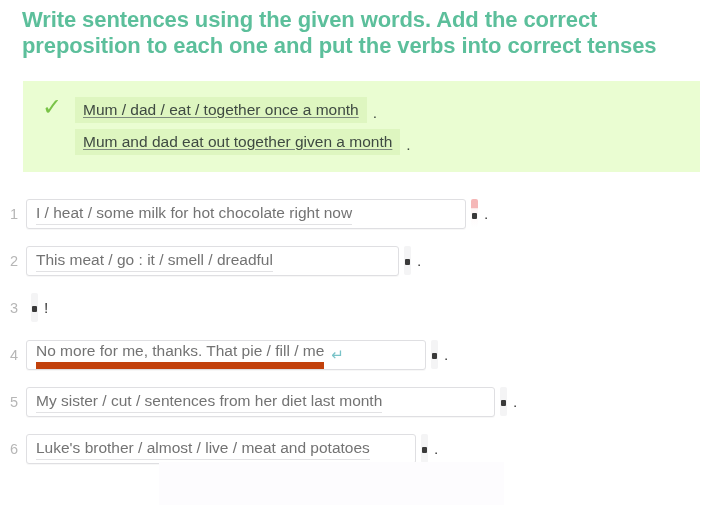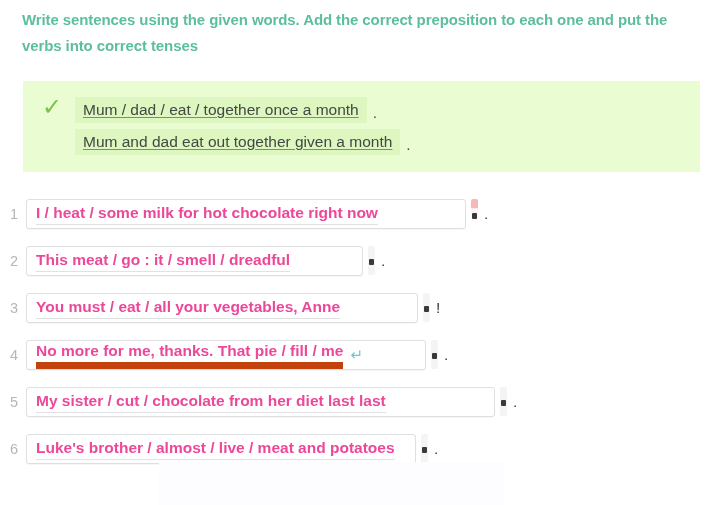--- a/index.html
+++ b/index.html
@@ -21,21 +21,21 @@
     height: 505px;
     box-sizing: border-box;
   }
 
   
   .prompt-title {
     position: absolute;
     left: 22px;
     top: 7px;
     width: 668px;
-    font-size: 15px;
+    font-size: 22px;
     font-weight: bold;
     line-height: 26px;
     color: #5cbf9b;
     letter-spacing: -0.1px;
   }
 
   
   .example-box {
     position: absolute;
     left: 23px;
@@ -114,25 +114,24 @@
     border: 1px solid #dfdfe2;
     border-radius: 3px;
     display: flex;
     align-items: center;
     padding: 0 10px 0 9px;
     box-shadow: 0 1px 1px rgba(0,0,0,0.035);
   }
   .input-text {
     font-size: 15.5px;
     line-height: 20px;
-    color: #ec4899;
+    color: #737373;
     white-space: nowrap;
     border-bottom: 1px solid #e2e2e4;
     padding-bottom: 1px;
-    font-weight: bold;
   }
   .input-text.active-underline {
     border-bottom: 7px solid #c2410c;
   }
   .enter-icon {
     margin-left: 7px;
     color: #79c3c8;
     font-size: 15px;
     line-height: 16px;
   }
@@ -205,34 +204,31 @@
         <span class="input-text">I / heat / some milk for hot chocolate right now</span>
       </div>
       <div class="scroll-ind pink">
           <div class="thumb"></div>
         </div>
       <span class="trailing-punct">.</span>
     </div>
 
     <div class="ex-row">
       <div class="row-num">2</div>
-      <div class="input-field" style="width:337px">
+      <div class="input-field" style="width:373px">
         <span class="input-text">This meat / go : it / smell / dreadful</span>
       </div>
       <div class="scroll-ind gray">
           <div class="thumb"></div>
         </div>
       <span class="trailing-punct">.</span>
     </div>
 
     <div class="ex-row">
       <div class="row-num">3</div>
-      <div class="input-field" style="width:392px">
-        <span class="input-text">You must / eat / all your vegetables, Anne</span>
-      </div>
       <div class="scroll-ind gray">
           <div class="thumb"></div>
         </div>
       <span class="trailing-punct">!</span>
     </div>
 
     <div class="ex-row">
       <div class="row-num">4</div>
       <div class="input-field" style="width:400px">
         <span class="input-text active-underline">No more for me, thanks. That pie / fill / me</span>
@@ -240,21 +236,21 @@
       </div>
       <div class="scroll-ind gray">
           <div class="thumb"></div>
         </div>
       <span class="trailing-punct">.</span>
     </div>
 
     <div class="ex-row">
       <div class="row-num">5</div>
       <div class="input-field" style="width:469px">
-        <span class="input-text">My sister / cut / chocolate from her diet last last</span>
+        <span class="input-text">My sister / cut / sentences from her diet last month</span>
       </div>
       <div class="scroll-ind gray">
           <div class="thumb"></div>
         </div>
       <span class="trailing-punct">.</span>
     </div>
 
     <div class="ex-row">
       <div class="row-num">6</div>
       <div class="input-field" style="width:390px">

